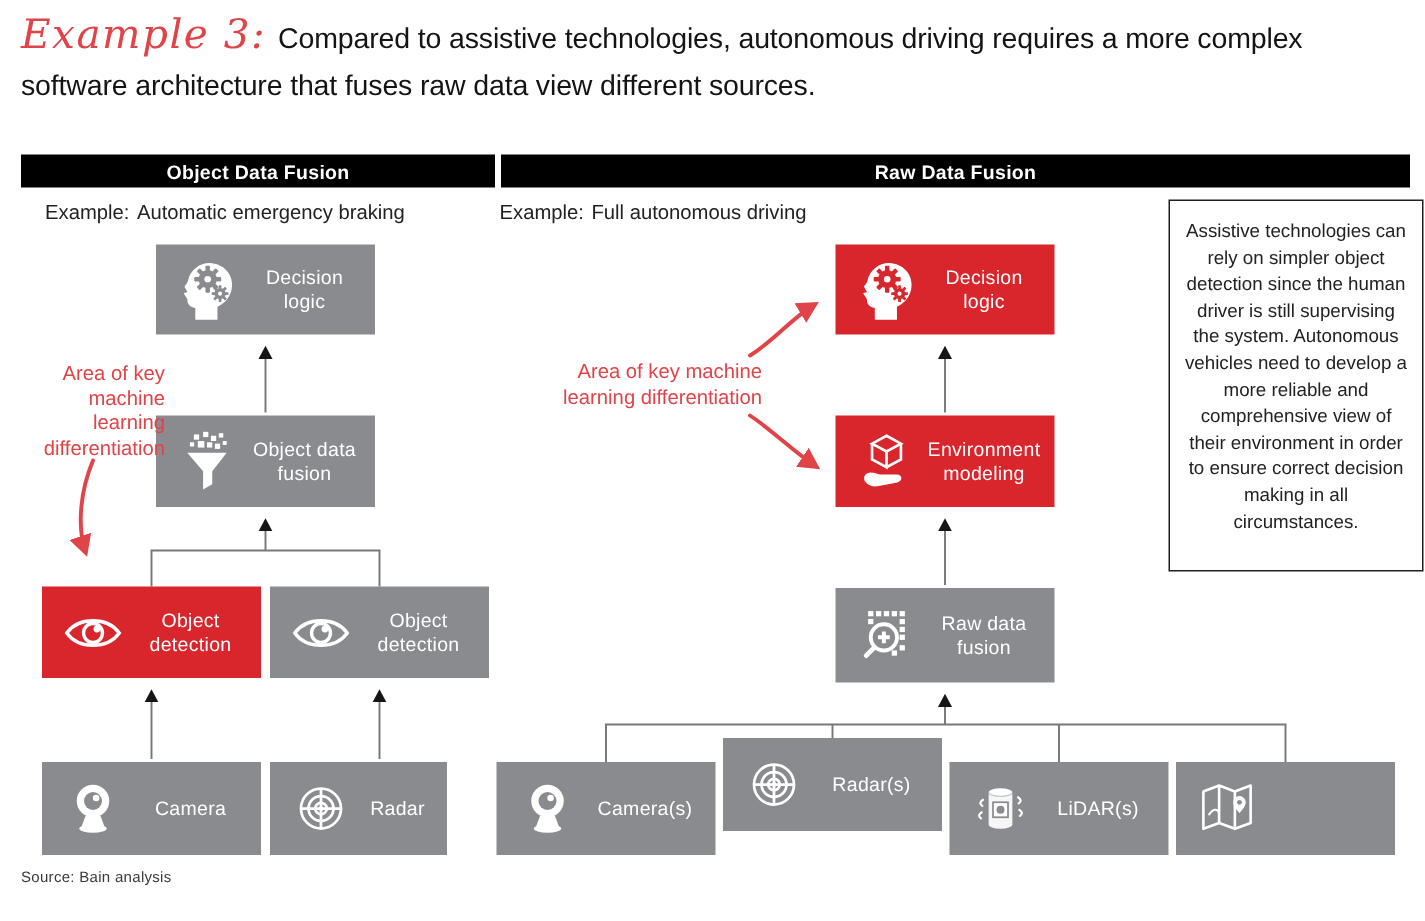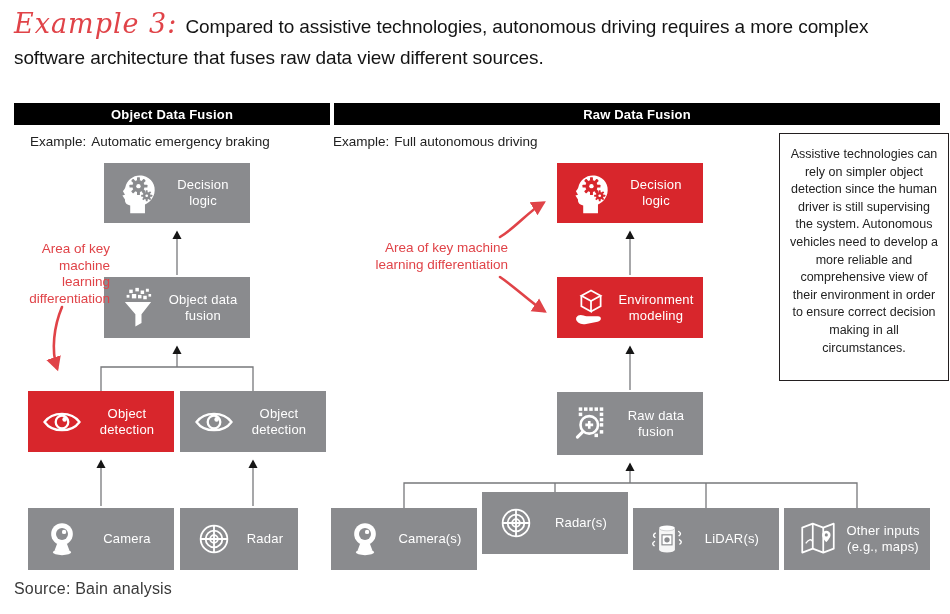--- a/index.html
+++ b/index.html
@@ -39,21 +39,21 @@
               line-height:16.5px;text-align:right;}
   .annotation-left{left:8px;top:241px;width:102px;}
   .annotation-right{left:366px;top:240px;width:142px;}
 
   
   .note{position:absolute;left:768px;top:133px;width:170px;height:248px;box-sizing:border-box;
         border:1px solid #231f20;background:#fff;padding:12px 8px;text-align:center;
         font-size:12.5px;line-height:17.6px;color:#222;margin-left:11px;}
 
   
-  .source{position:absolute;left:14px;top:580px;font-size:16px;color:#3a3a3a;letter-spacing:0.2px;}
+  .source{position:absolute;left:14px;top:580px;font-size:10px;color:#3a3a3a;letter-spacing:0.2px;}
 
   
   .overlay{position:absolute;left:0;top:0;pointer-events:none;}
   .conn{stroke:var(--line_gray,#77787B);stroke-width:1.3;fill:none;}
   .redarrow{stroke:var(--annotation_red,#E04348);stroke-width:2.6;fill:none;stroke-linecap:round;}
   #mblk path{fill:#161616;}
   #mred path{fill:var(--annotation_red,#E04348);}
 </style>
 </head>
 <body>
@@ -325,21 +325,20 @@
       <svg width="42" height="42" viewBox="0 0 48 48">
         <g fill="none" stroke="#fff" stroke-width="2" stroke-linejoin="round">
           <path d="M6 11 L18 6.5 L30 11 L42 6.5 V35 L30 39.5 L18 35 L6 39.5 Z"></path>
           <path d="M18 6.5 V35 M30 11 V39.5"></path>
         </g>
         <path d="M10 29 q5 -7 8 -2" fill="none" stroke="#fff" stroke-width="1.6"></path>
         <path d="M33.5 14.5 a4.8 4.8 0 0 1 4.8 4.8 c0 3.5 -4.8 8.2 -4.8 8.2 s-4.8 -4.7 -4.8 -8.2 a4.8 4.8 0 0 1 4.8 -4.8 Z" fill="#fff"></path>
         <circle cx="33.5" cy="19.3" r="1.8" fill="currentColor"></circle>
       </svg>
     </span>
-    <span class="label">Other inputs (e.g., maps)</span>
   </div>
 
   <div class="annotation annotation-right">Area of key machine learning differentiation</div>
 
   <div class="note">Assistive technologies can rely on simpler object detection since the human driver is still supervising the system. Autonomous vehicles need to develop a more reliable and comprehensive view of their environment in order to ensure correct decision making in all circumstances.</div>
 
   <div class="source">Source: Bain analysis</div>
 
 </div>
 

